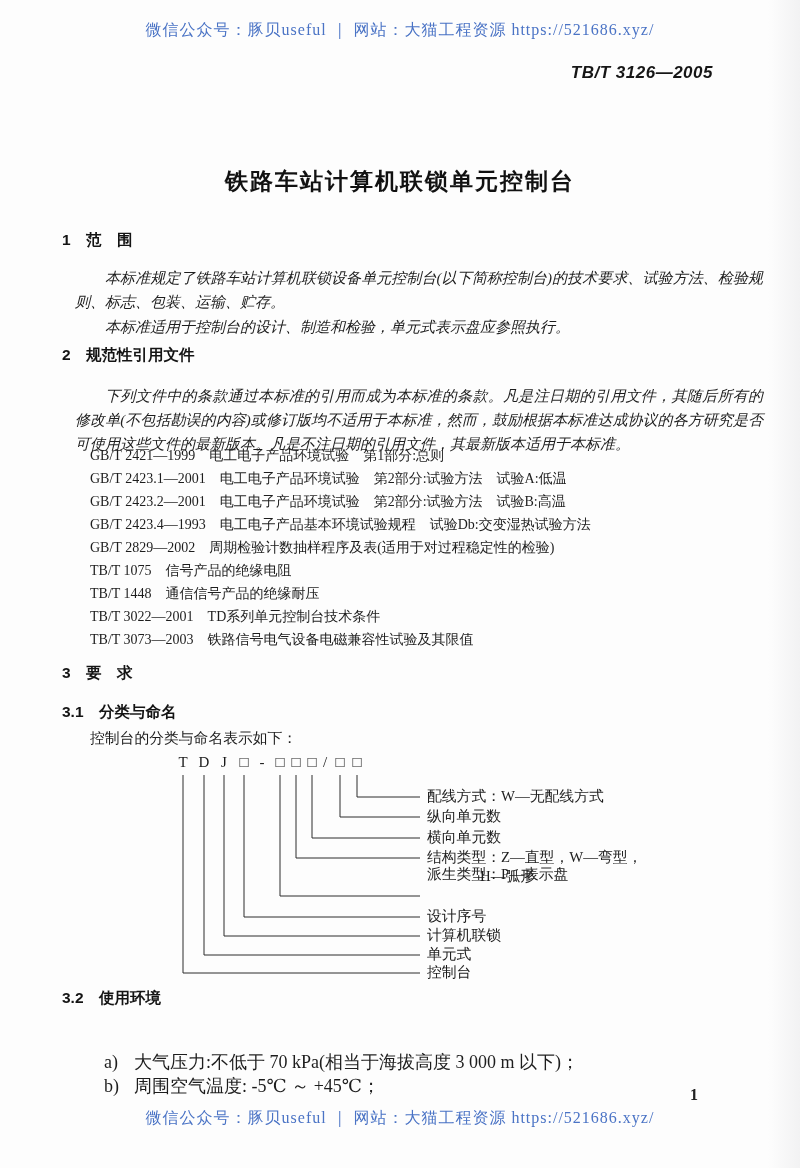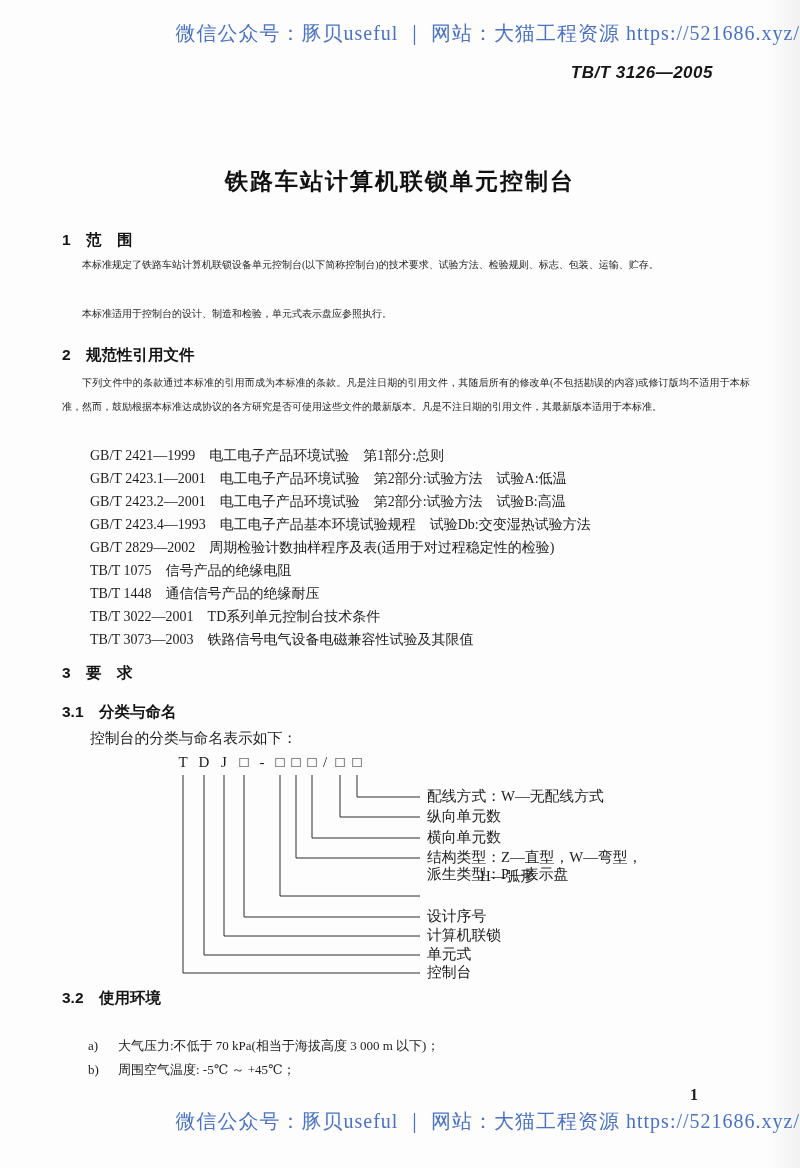--- a/index.html
+++ b/index.html
@@ -8,22 +8,22 @@
     background:#e9e9e9;
     font-family:"Liberation Serif","DejaVu Serif",serif;
     color:#1f1f1f;
   }
   .page{
     position:relative;width:800px;height:1168px;overflow:hidden;
     background:linear-gradient(90deg,#fdfdfd 0%,#fdfdfd 96%,#f2f2f3 100%);
   }
   
   .wm{
-    position:absolute;left:0;width:100%;text-align:right;
-    font-size:20px;letter-spacing:1px;color:#4a73c5;
+    position:absolute;left:0;width:100%;text-align:center;
+    font-size:16px;letter-spacing:1px;color:#4a73c5;
     font-family:"Liberation Serif","DejaVu Serif",serif;
   }
   .wm-top{top:20px;}
   .wm-bottom{top:1108px;}
   
   .doc-code{
     position:absolute;top:63px;right:87px;
     font-family:"Liberation Sans","DejaVu Sans",sans-serif;
     font-weight:bold;font-size:17px;letter-spacing:.5px;color:#161616;font-style:italic;
   }
@@ -34,23 +34,23 @@
     font-weight:bold;font-size:23px;letter-spacing:2px;color:#111;
   }
   
   .h2{
     position:absolute;left:62px;
     font-family:"Liberation Sans","DejaVu Sans",sans-serif;
     font-weight:bold;font-size:15.5px;color:#141414;white-space:nowrap;
   }
   
   .para{
-    position:absolute;left:62px;width:688px;margin:0;
-    font-size:10px;line-height:24px;text-align:justify;
-    text-indent:2em;color:#1d1d1d;
+    position:absolute;left:62px;width:688px;margin:13px;
+    font-size:15px;line-height:24px;text-align:justify;
+    text-indent:2em;color:#1d1d1d;font-style:italic;
   }
   .intro{
     position:absolute;left:90px;margin:0;
     font-size:14.8px;line-height:22px;color:#1d1d1d;white-space:nowrap;
   }
   
   .refs{position:absolute;top:444px;left:90px;}
   .ref{
     height:23px;line-height:23px;font-size:14px;
     white-space:nowrap;color:#1d1d1d;
@@ -70,21 +70,21 @@
   .c8{left:325px}.c9{left:340px}.c10{left:357px}
   .dlabel{
     position:absolute;left:427px;height:20px;line-height:20px;
     font-size:14.8px;white-space:nowrap;color:#1d1d1d;
   }
   .lb0{top:786px}.lb1{top:806px}.lb2{top:827px}.lb3{top:847px}
   .lb4{top:866px;left:480px}.lb5{top:864px}.lb6{top:906px}
   .lb7{top:925px}.lb8{top:944px}.lb9{top:962px}
   
   .cond{
-    position:absolute;left:88px;margin:0;font-size:13px;
+    position:absolute;left:88px;margin:16px;font-size:18px;
     line-height:22px;white-space:nowrap;color:#1d1d1d;
   }
   .cond .marker{display:inline-block;width:30px;}
   
   .page-num{
     position:absolute;top:1086px;left:690px;
     font-size:16px;font-weight:bold;color:#222;
   }
 </style>
 </head>

